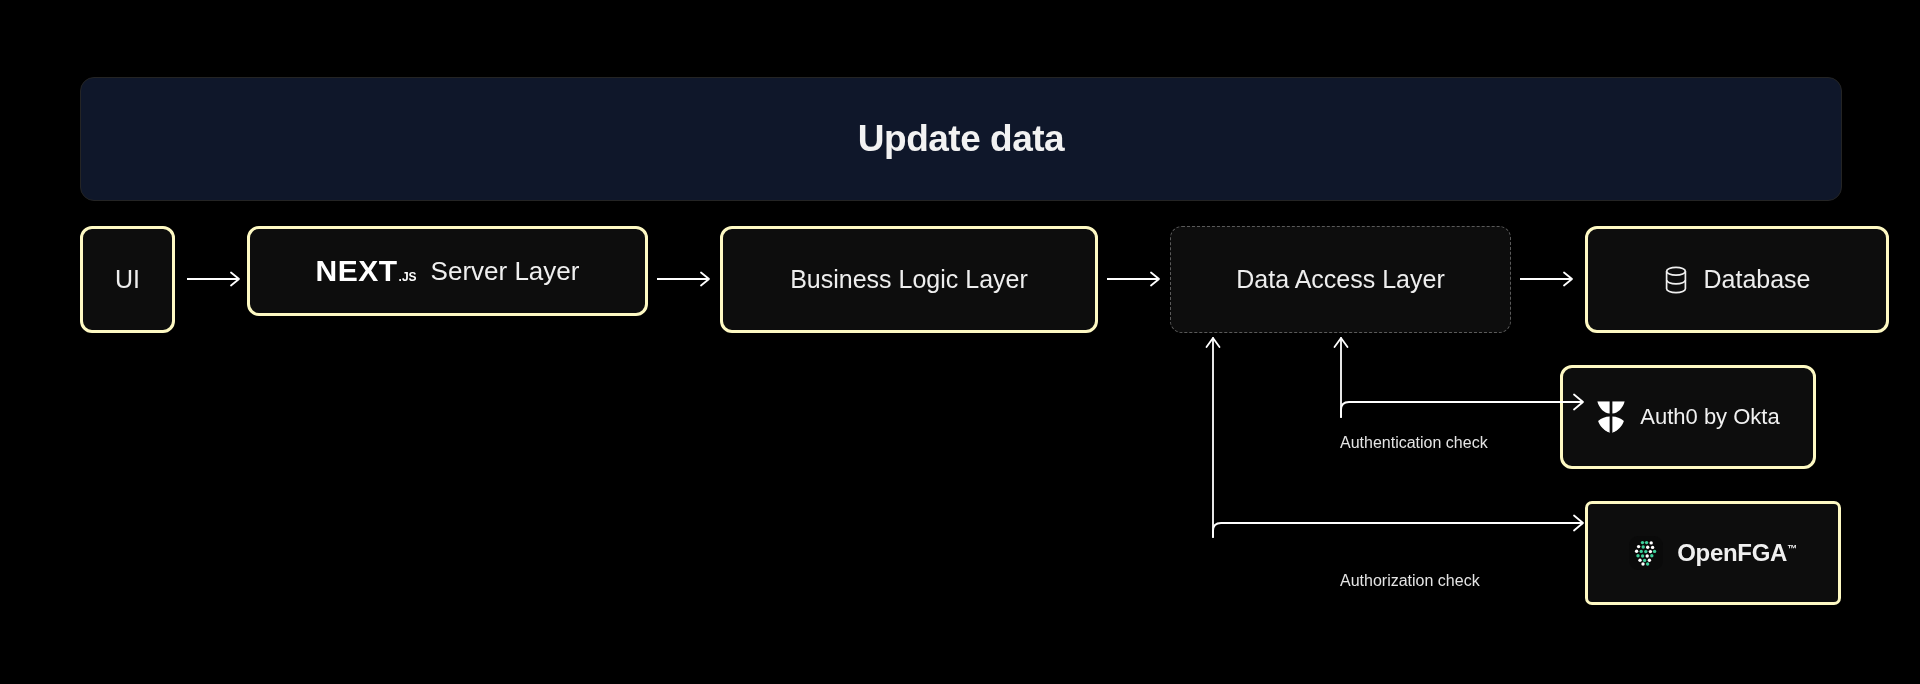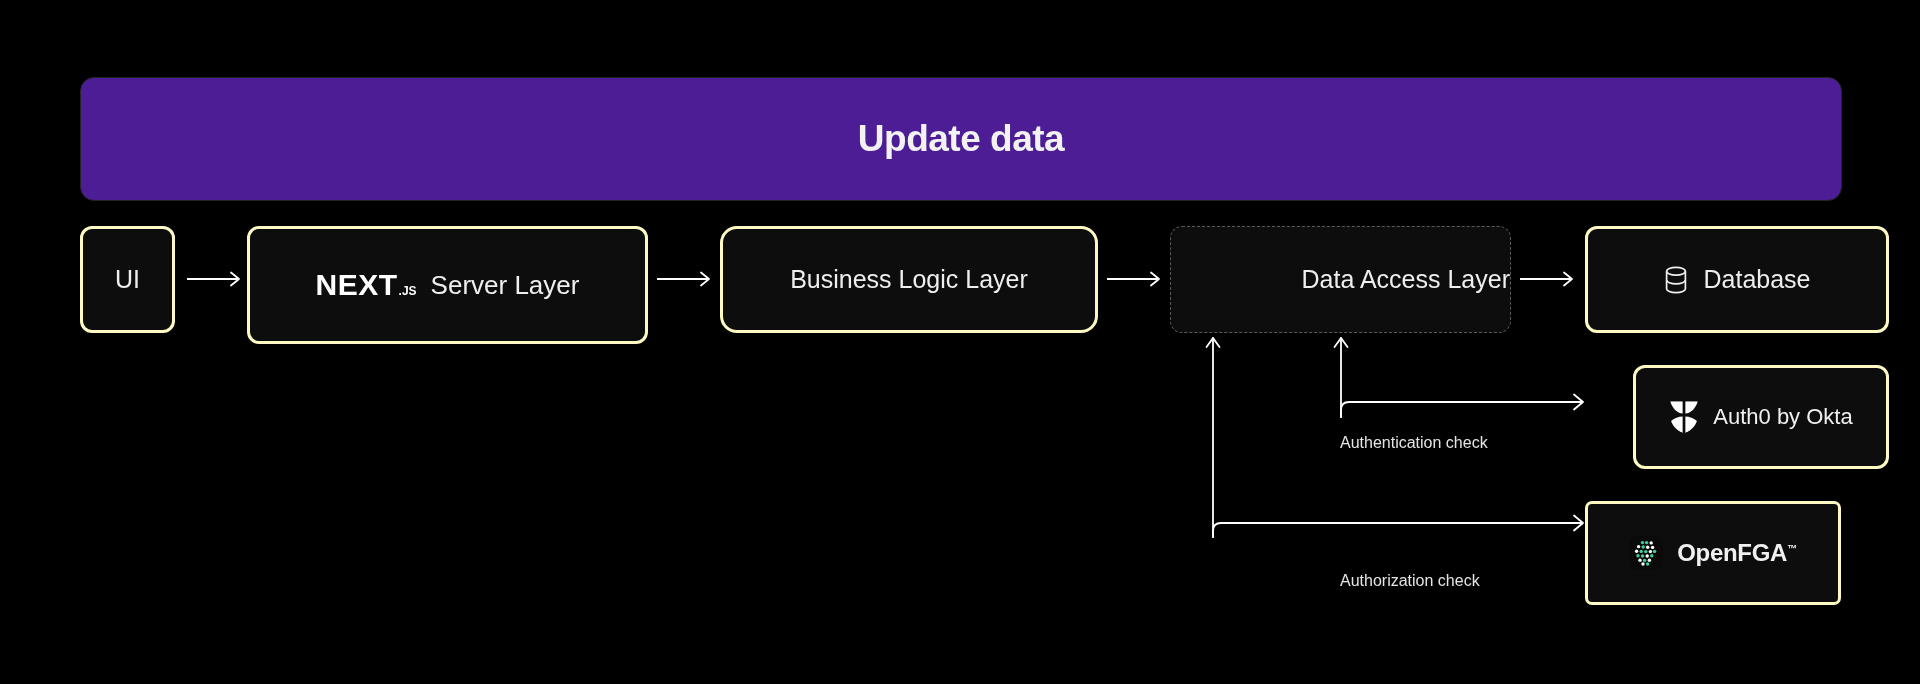--- a/index.html
+++ b/index.html
@@ -21,21 +21,21 @@
   }
 
   
   .header-banner {
     position: absolute;
     left: 80px;
     top: 77px;
     width: 1762px;
     height: 124px;
     box-sizing: border-box;
-    background: #4c1d95;
+    background: #0f172a;
     border: 1px solid #242424;
     border-radius: 14px;
     display: flex;
     align-items: center;
     justify-content: center;
   }
   .header-title {
     font-size: 37px;
     font-weight: 700;
     color: #f2f2f2;
@@ -54,30 +54,29 @@
     justify-content: center;
     gap: 14px;
     color: #eeeeee;
     font-size: 25px;
     font-weight: 400;
     white-space: nowrap;
   }
   .node.dashed {
     border: 1px dashed #5a5a5a;
     background: #0d0d0d;
-    justify-content: flex-end;
   }
 
   
   #node-ui            { left: 80px;  top: 226px; width: 95px;  height: 107px; }
-  #node-server-action { left: 247px; top: 226px; width: 401px; height: 118px; }
-  #node-business      { left: 720px; top: 226px; width: 378px; height: 107px; border-radius: 17px; }
+  #node-server-action { left: 247px; top: 226px; width: 401px; height: 90px; }
+  #node-business      { left: 720px; top: 226px; width: 378px; height: 107px; }
   #node-dal           { left: 1170px;top: 226px; width: 341px; height: 107px; }
   #node-database      { left: 1585px;top: 226px; width: 304px; height: 107px; }
-  #node-auth0         { left: 1633px;top: 365px; width: 256px; height: 104px; }
+  #node-auth0         { left: 1560px;top: 365px; width: 256px; height: 104px; }
   #node-openfga       { left: 1585px;top: 501px; width: 256px; height: 104px; border-radius: 7px; }
 
   
   .nextjs-mark {
     display: inline-flex;
     align-items: baseline;
     color: #ffffff;
     font-weight: 700;
     font-size: 30px;
     letter-spacing: 0.5px;

